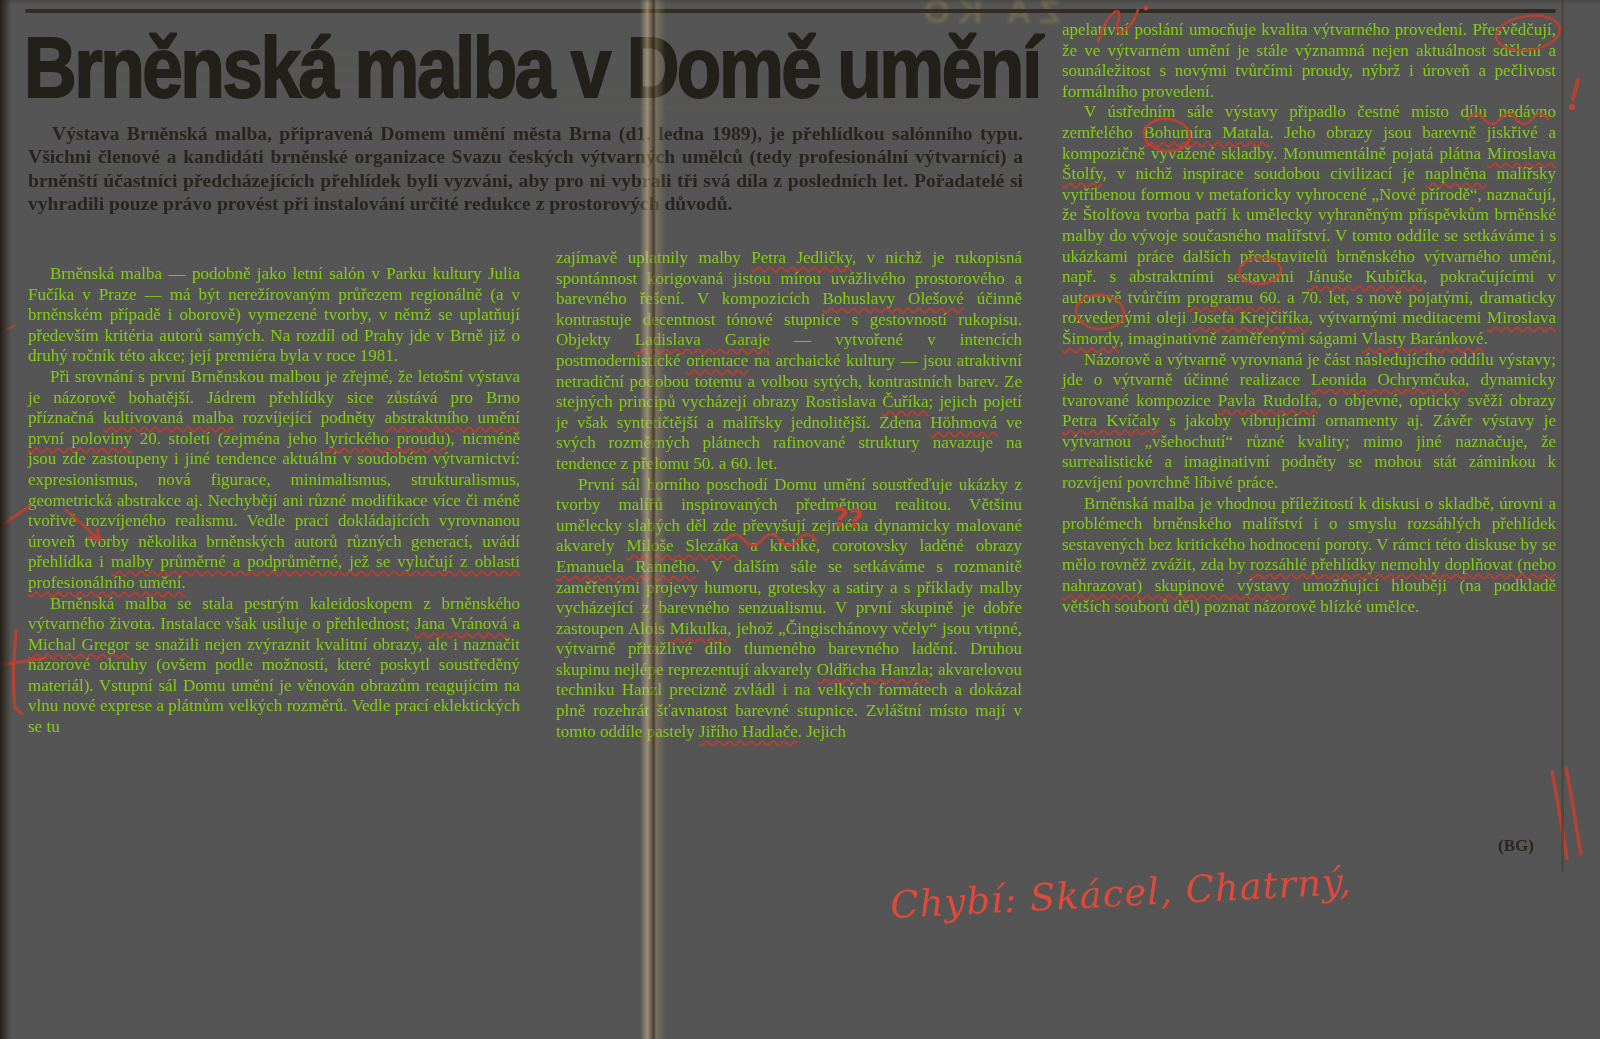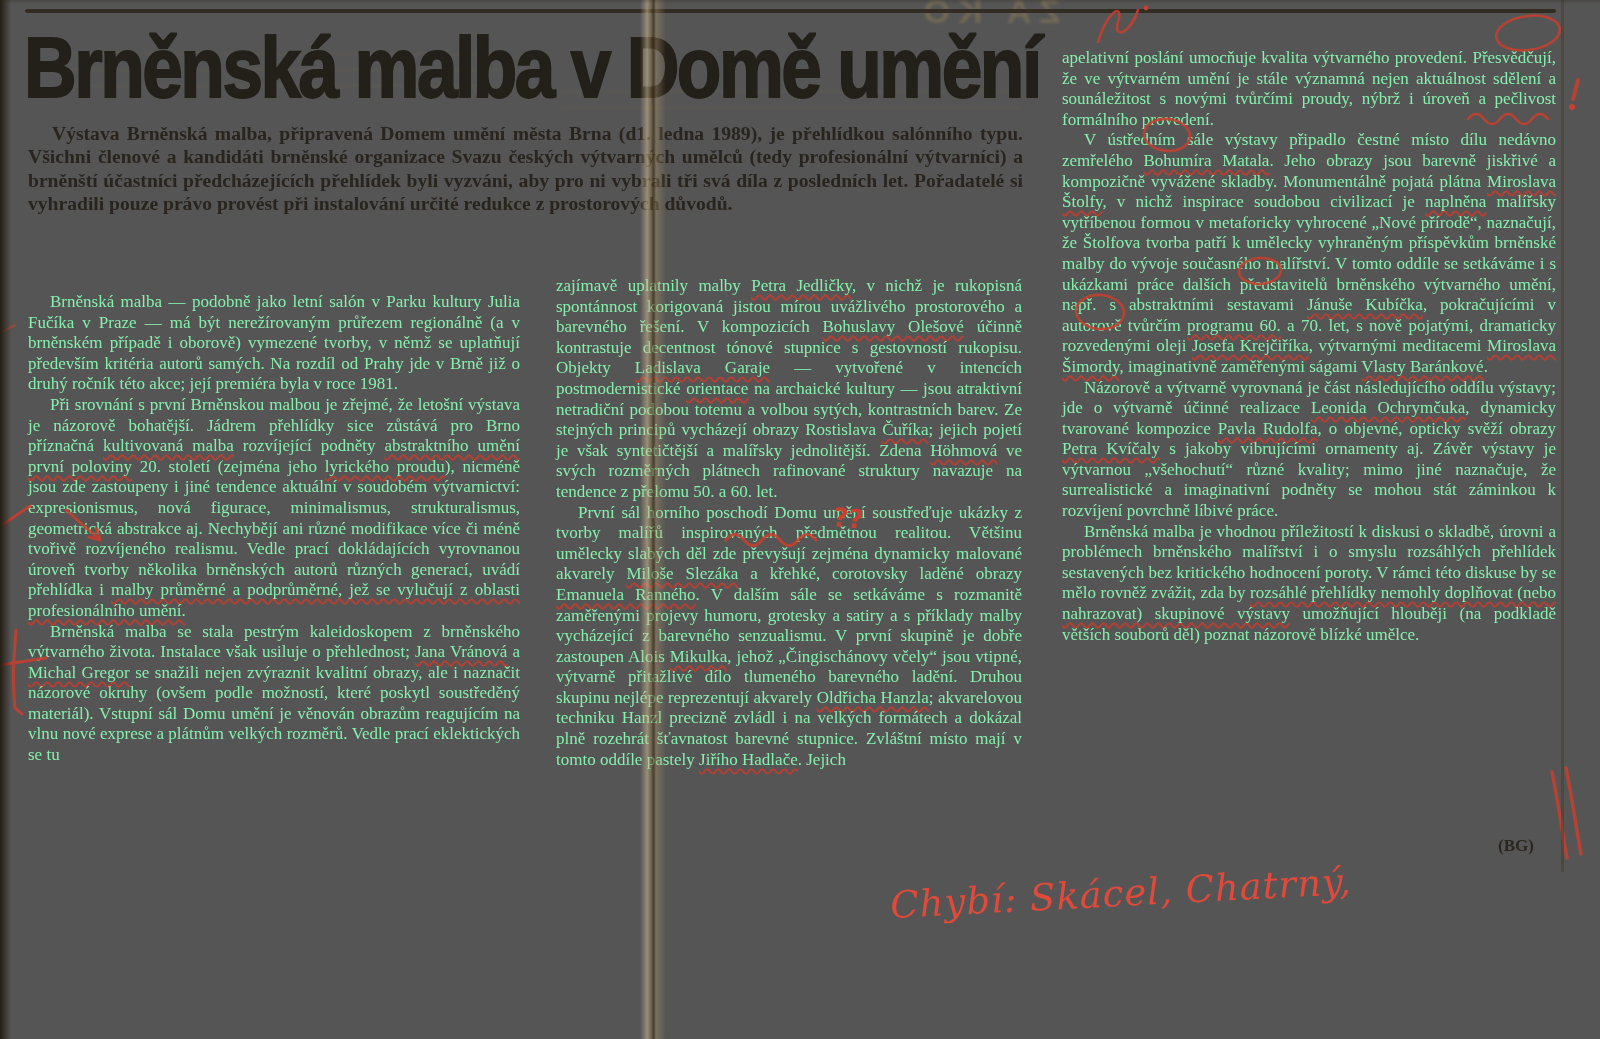--- a/index.html
+++ b/index.html
@@ -36,21 +36,21 @@
     position:absolute;left:24px;top:18px;width:1030px;z-index:2;white-space:nowrap;
     font-family:"Liberation Sans",sans-serif;font-weight:700;font-size:73px;
     letter-spacing:-2.5px;color:#23201a;-webkit-text-stroke:1.6px #23201a;
     transform:scaleY(1.18);transform-origin:left top;
   }
   .lead{
     position:absolute;left:28px;top:122px;width:995px;z-index:2;
     font-weight:700;font-size:19.6px;line-height:23.4px;text-align:justify;text-indent:24px;
     color:#29251e;
   }
-  .col{position:absolute;z-index:2;font-size:17px;line-height:20.6px;text-align:justify;color:#86efac;margin-top:28px;}
+  .col{position:absolute;z-index:2;font-size:17px;line-height:20.6px;text-align:justify;color:#84cc16;}
   .col p{margin:0;text-indent:22px;}
   .col p.noindent{text-indent:0;}
   #col1{left:28px;top:264px;width:492px;}
   #col2{left:556px;top:248px;width:466px;}
   #col3{left:1062px;top:20px;width:494px;}
 
   
   .rm{
     text-decoration:underline;
     text-decoration-style:wavy;

